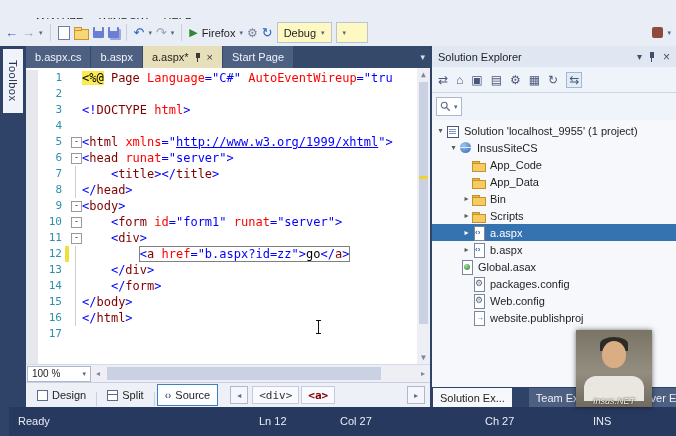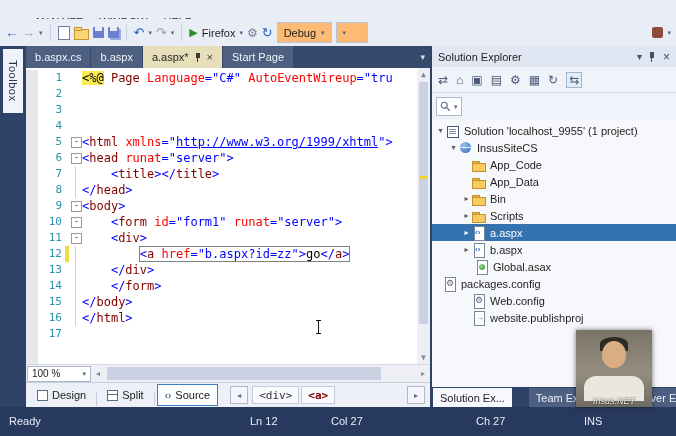--- a/index.html
+++ b/index.html
@@ -23,33 +23,33 @@
   .ic-open{width:13px;height:9px;background:#F7D675;border:1px solid #C9962F;margin-top:4px;position:relative;}
   .ic-open::before{content:"";position:absolute;left:-1px;top:-3px;width:6px;height:2px;background:#F7D675;border:1px solid #C9962F;}
   .ic-save{width:11px;height:11px;background:#6A7FD0;border-radius:1px;position:relative;}
   .ic-save::before{content:"";position:absolute;left:2px;top:0;right:2px;height:4px;background:#E8ECF8;}
   .ic-saveall{box-shadow:2px 2px 0 0 #9CA9DE;}
   .g-undo{color:#2E62C0;}
   .g-redo{color:#9AA4BC;}
   .g-run{color:#2F8A2F;font-size:11px;}
   .g-refresh{color:#2E62C0;}
   .g-gear{color:#76829C;font-size:12px;}
-  .combo{display:flex;align-items:center;gap:5px;height:19px;padding:0 6px;border:1px solid #B9C2D6;background:#fdba74;}
+  .combo{display:flex;align-items:center;gap:5px;height:19px;padding:0 6px;border:1px solid #B9C2D6;background:#fef9c3;}
   .ic-ext{width:11px;height:11px;background:#8E4A3A;border-radius:2px;}
   .tb-right{margin-left:auto;display:flex;align-items:center;gap:4px;}
 
   
   .main{position:absolute;top:46px;left:0;right:0;bottom:29px;}
   .toolbox-tab{position:absolute;left:3px;top:3px;width:20px;height:64px;background:#F0F3FA;color:#27354F;
                font-size:11px;writing-mode:vertical-rl;text-align:center;line-height:20px;letter-spacing:.5px;}
 
   
   .editor-pane{position:absolute;left:26px;top:0;width:404px;bottom:0;display:flex;flex-direction:column;}
   .tabstrip{height:22px;background:#35496B;display:flex;align-items:flex-end;font-size:11px;}
-  .tabs-inner{display:flex;height:22px;}
+  .tabs-inner{display:flex;height:28px;align-items:flex-end;}
   .tab{display:flex;align-items:center;gap:5px;padding:0 9px;background:#4D6082;color:#F0F4FA;margin-right:1px;height:22px;cursor:default;white-space:nowrap;}
   .tab.active{background:#E7DFBA;color:#1E1E1E;}
   .tab-pin{position:relative;width:8px;height:11px;}
   .tab-pin::before{content:"";position:absolute;left:2px;top:1px;width:4px;height:5px;background:#3A3A3A;}
   .tab-pin::after{content:"";position:absolute;left:3.5px;top:6px;width:1px;height:4px;background:#3A3A3A;}
   .tab-x{font-size:11px;color:#3A3A3A;line-height:1;}
   .tab-overflow{margin-left:auto;margin-right:5px;align-self:center;color:#D9E0EC;font-size:9px;}
 
   .editor-wrap{flex:1;position:relative;background:#fff;overflow:hidden;
                font-family:"DejaVu Sans Mono",monospace;font-size:12px;}
@@ -145,21 +145,21 @@
   .ti-asax::after{content:"";position:absolute;left:4px;top:4px;width:6px;height:6px;border-radius:50%;
                   background:radial-gradient(circle at 35% 30%,#9FD89F,#2E8B2E);}
   .ti-config::after{content:"⚙";position:absolute;left:3px;top:1px;font-size:9px;color:#5A6478;}
   .ti-pub::after{content:"→";position:absolute;left:4px;top:2px;font-size:8px;color:#2E62C0;font-weight:bold;}
   .sx-tabs{height:19px;display:flex;align-items:stretch;gap:17px;padding:1px 0 0 1px;background:transparent;}
   .sx-tab{display:flex;align-items:center;padding:0 7px;font-size:11px;white-space:nowrap;}
   .sx-tab.active{background:#F6F8FB;color:#1E1E1E;}
   .sx-tab.inactive{background:#4D6082;color:#EDF1F8;}
 
   
-  .statusbar{position:absolute;left:0;right:0;bottom:0;height:29px;background:#28395F;color:#E8EDF5;font-size:11px;}
+  .statusbar{position:absolute;left:9px;right:0;bottom:0;height:29px;background:#28395F;color:#E8EDF5;font-size:11px;}
   .statusbar span{position:absolute;top:8px;}
   .st-ready{left:9px;} .st-ln{left:250px;} .st-col{left:331px;} .st-ch{left:476px;} .st-ins{left:584px;}
 
   
   .photo{position:absolute;left:576px;top:330px;width:76px;height:77px;z-index:40;overflow:hidden;
          background:linear-gradient(180deg,#7A7467,#948E80 55%,#6E6A5F);box-shadow:0 0 5px rgba(0,0,0,.55);}
   .photo-hair{position:absolute;left:24px;top:7px;width:28px;height:14px;border-radius:50% 50% 0 0;background:#2E2A26;}
   .photo-face{position:absolute;left:26px;top:11px;width:24px;height:27px;border-radius:50% 50% 46% 46%;background:#D9AE85;}
   .photo-shirt{position:absolute;left:8px;bottom:6px;width:60px;height:25px;border-radius:12px 12px 0 0;background:#EAE7E0;}
   .photo-mark{position:absolute;left:0;right:0;bottom:1px;text-align:center;font-size:9px;color:#F4F0E6;
@@ -231,21 +231,21 @@
               <span class="tab-label">Start Page</span>
             </div>
           </div>
         <span class="tab-overflow">▾</span>
       </div>
 
       <div class="editor-wrap">
         <div class="code">
             <div class="crow"><span class="ln">1</span><span class="chg"></span><span class="fold"></span><span class="cl"><span class="s-dirbg">&lt;%@</span><span class="s-x"> </span><span class="s-tag">Page</span><span class="s-x"> </span><span class="s-att">Language</span><span class="s-del">=</span><span class="s-val">"C#"</span><span class="s-x"> </span><span class="s-att">AutoEventWireup</span><span class="s-del">=</span><span class="s-val">"tru</span></span></div>
             <div class="crow"><span class="ln">2</span><span class="chg"></span><span class="fold"></span><span class="cl"></span></div>
-            <div class="crow"><span class="ln">3</span><span class="chg"></span><span class="fold"></span></div>
+            <div class="crow"><span class="ln">3</span><span class="chg"></span><span class="fold"></span><span class="cl"><span class="s-del">&lt;!</span><span class="s-tag">DOCTYPE</span><span class="s-x"> </span><span class="s-att">html</span><span class="s-del">&gt;</span></span></div>
             <div class="crow"><span class="ln">4</span><span class="chg"></span><span class="fold"></span><span class="cl"></span></div>
             <div class="crow"><span class="ln">5</span><span class="chg"></span><span class="fold"><span class="fbox">-</span></span><span class="cl"><span class="s-del">&lt;</span><span class="s-tag">html</span><span class="s-x"> </span><span class="s-att">xmlns</span><span class="s-del">=</span><span class="s-val">"</span><span class="s-url">http://www.w3.org/1999/xhtml</span><span class="s-val">"</span><span class="s-del">&gt;</span></span></div>
             <div class="crow"><span class="ln">6</span><span class="chg"></span><span class="fold"><span class="fbox">-</span></span><span class="cl"><span class="s-del">&lt;</span><span class="s-tag">head</span><span class="s-x"> </span><span class="s-att">runat</span><span class="s-del">=</span><span class="s-val">"server"</span><span class="s-del">&gt;</span></span></div>
             <div class="crow"><span class="ln">7</span><span class="chg"></span><span class="fold guide"></span><span class="cl"><span class="s-x">    </span><span class="s-del">&lt;</span><span class="s-tag">title</span><span class="s-del">&gt;&lt;/</span><span class="s-tag">title</span><span class="s-del">&gt;</span></span></div>
             <div class="crow"><span class="ln">8</span><span class="chg"></span><span class="fold guide"></span><span class="cl"><span class="s-del">&lt;/</span><span class="s-tag">head</span><span class="s-del">&gt;</span></span></div>
             <div class="crow"><span class="ln">9</span><span class="chg"></span><span class="fold"><span class="fbox">-</span></span><span class="cl"><span class="s-del">&lt;</span><span class="s-tag">body</span><span class="s-del">&gt;</span></span></div>
             <div class="crow"><span class="ln">10</span><span class="chg"></span><span class="fold"><span class="fbox">-</span></span><span class="cl"><span class="s-x">    </span><span class="s-del">&lt;</span><span class="s-tag">form</span><span class="s-x"> </span><span class="s-att">id</span><span class="s-del">=</span><span class="s-val">"form1"</span><span class="s-x"> </span><span class="s-att">runat</span><span class="s-del">=</span><span class="s-val">"server"</span><span class="s-del">&gt;</span></span></div>
             <div class="crow"><span class="ln">11</span><span class="chg"></span><span class="fold"><span class="fbox">-</span></span><span class="cl"><span class="s-x">    </span><span class="s-del">&lt;</span><span class="s-tag">div</span><span class="s-del">&gt;</span></span></div>
             <div class="crow"><span class="ln">12</span><span class="chg on"></span><span class="fold guide"></span><span class="cl"><span class="s-x">        </span><span class="elbox"><span class="s-del">&lt;</span><span class="s-tag">a</span><span class="s-x"> </span><span class="s-att">href</span><span class="s-del">=</span><span class="s-val">"b.aspx?id=zz"</span><span class="s-del">&gt;</span><span class="s-x">go</span><span class="s-del">&lt;/</span><span class="s-tag">a</span><span class="s-del">&gt;</span></span></span></div>
             <div class="crow"><span class="ln">13</span><span class="chg"></span><span class="fold guide"></span><span class="cl"><span class="s-x">    </span><span class="s-del">&lt;/</span><span class="s-tag">div</span><span class="s-del">&gt;</span></span></div>
@@ -364,26 +364,26 @@
           <div class="trow sel" style="padding-left: 29px;">
             <span class="arr">▸</span>
             <span class="ti ti-aspx"></span>
             <span class="tlabel">a.aspx</span>
           </div>
           <div class="trow" style="padding-left: 29px;">
             <span class="arr">▸</span>
             <span class="ti ti-aspx"></span>
             <span class="tlabel">b.aspx</span>
           </div>
-          <div class="trow" style="padding-left: 32px;">
+          <div class="trow" style="padding-left: 17px;">
             <span class="arr"></span>
             <span class="ti ti-asax"></span>
             <span class="tlabel">Global.asax</span>
           </div>
-          <div class="trow" style=" text-align: center;">
+          <div class="trow" style="padding-left: 29px; text-align: center;">
             <span class="arr"></span>
             <span class="ti ti-config"></span>
             <span class="tlabel">packages.config</span>
           </div>
           <div class="trow" style="padding-left: 29px;">
             <span class="arr"></span>
             <span class="ti ti-config"></span>
             <span class="tlabel">Web.config</span>
           </div>
           <div class="trow" style="padding-left: 29px;">

